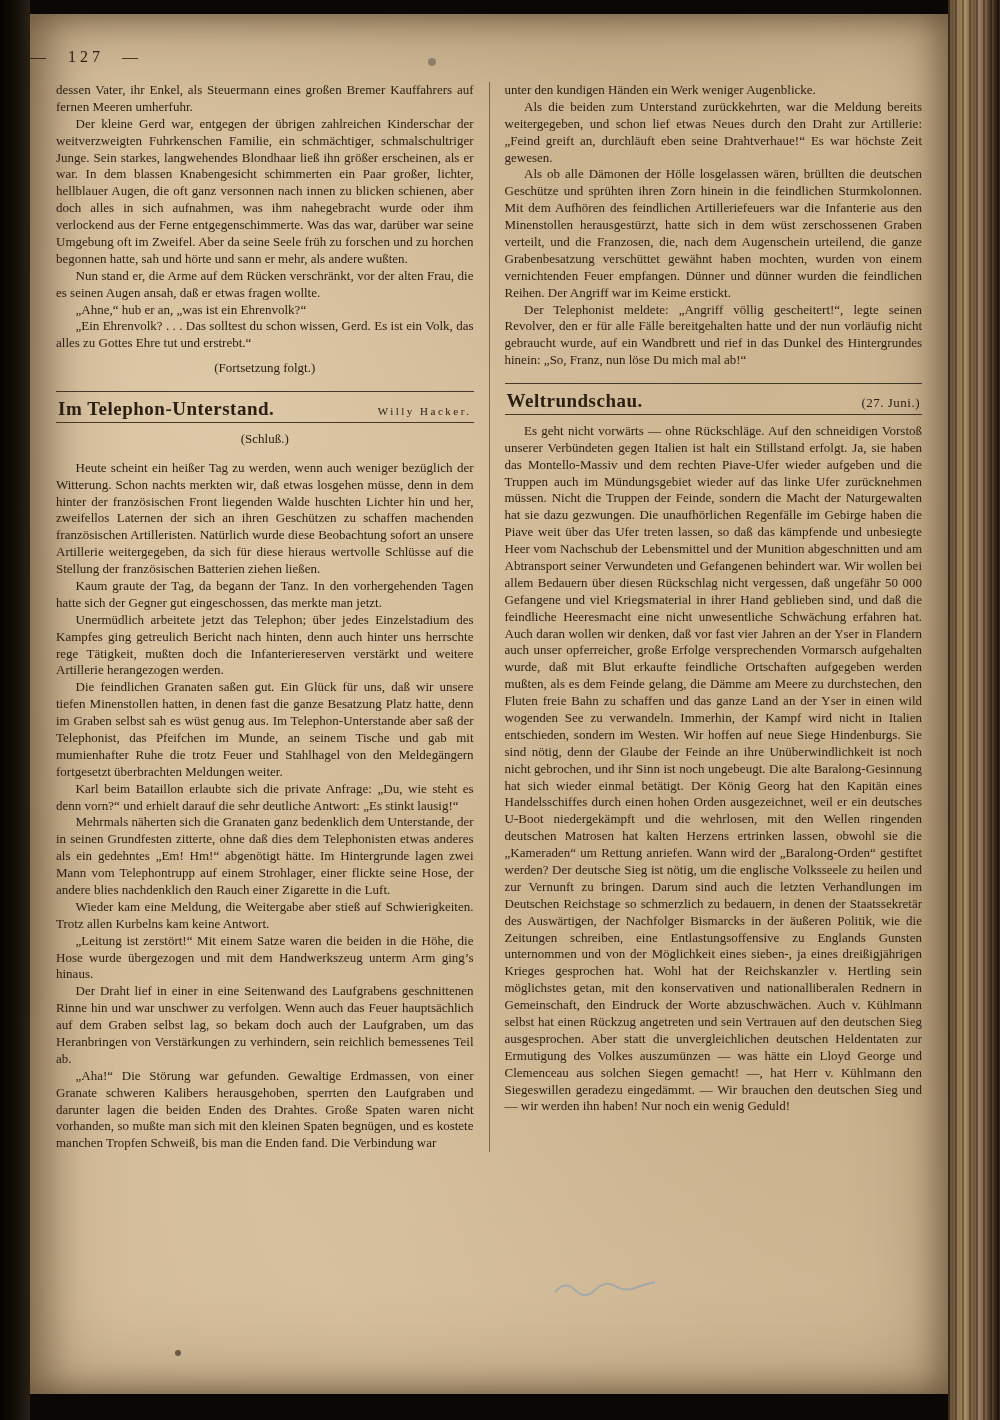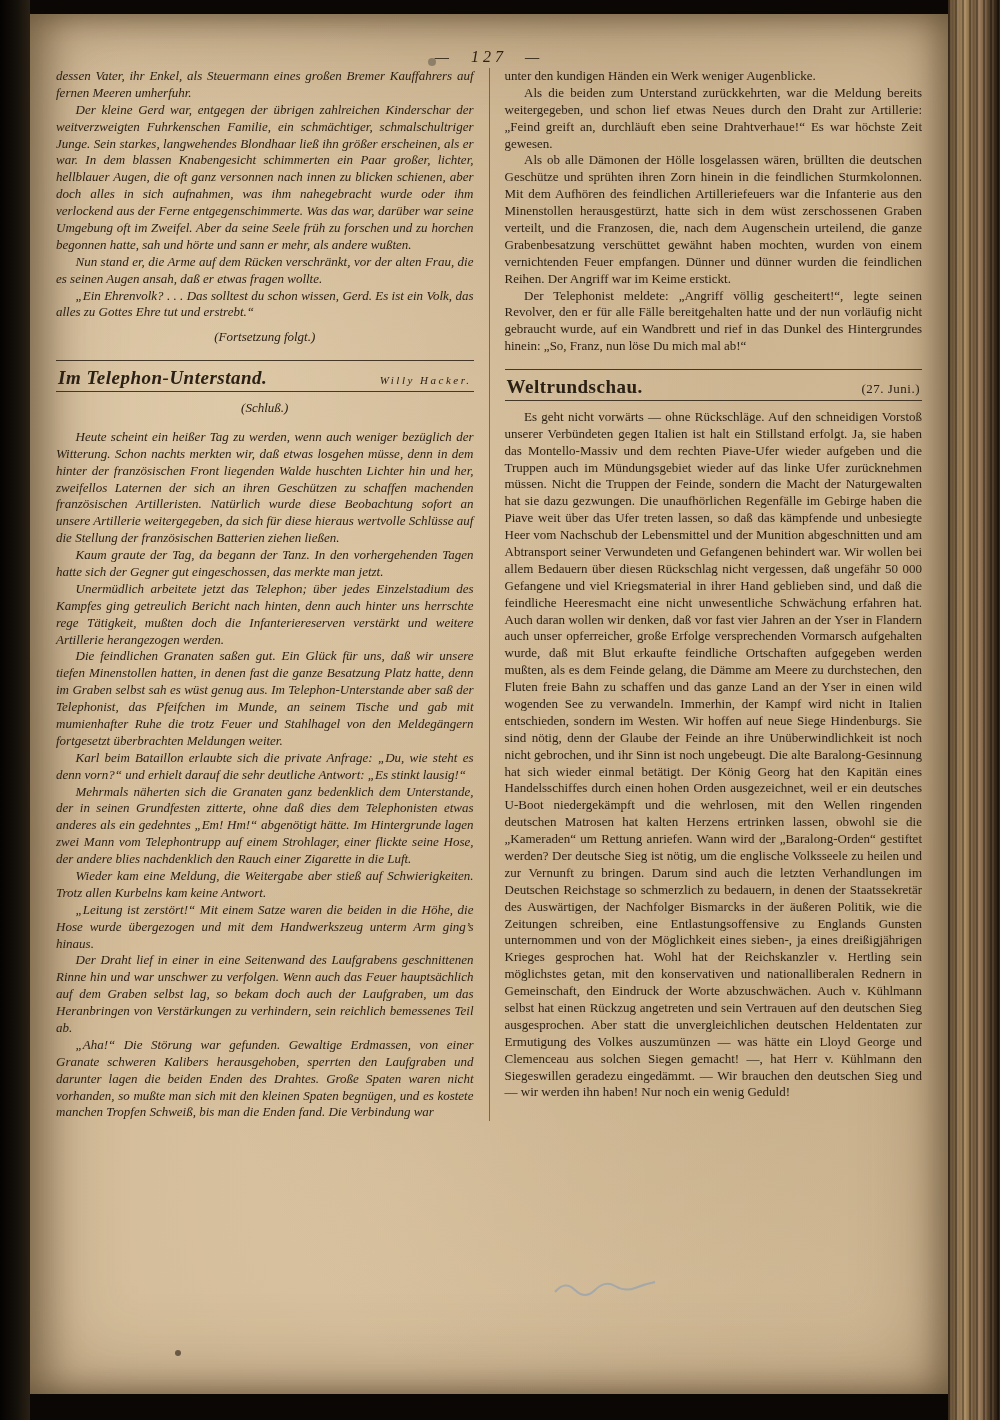--- a/index.html
+++ b/index.html
@@ -26,34 +26,34 @@
     background-color:#d2ba97;
     background-image:
       radial-gradient(circle at 22% 28%,rgba(255,242,214,.28),transparent 42%),
       radial-gradient(circle at 78% 68%,rgba(120,90,50,.14),transparent 46%),
       radial-gradient(circle at 58% 12%,rgba(120,90,50,.10),transparent 38%),
       radial-gradient(circle at 40% 85%,rgba(255,240,210,.15),transparent 40%);
     box-shadow:inset 0 0 90px rgba(80,55,25,.45), inset 18px 0 34px rgba(40,25,10,.35), inset -14px 0 26px rgba(40,25,10,.30);
     overflow:hidden;color:#2b2014;
   }
   .page-header{
-    text-align:center;padding-top:34px;margin-bottom:2px;font-style:italic;
+    padding-top:34px;margin-bottom:16px;
   }
   .page-number{
     font-size:16px;letter-spacing:4px;color:#2b2014;word-spacing:10px;
   }
   .dot-top{position:absolute;left:398px;top:44px;width:8px;height:8px;border-radius:50%;background:rgba(95,90,74,.55);}
   .dot-bottom{position:absolute;left:145px;top:1336px;width:6px;height:6px;border-radius:50%;background:rgba(40,30,18,.6);}
   .pencil-mark{position:absolute;left:520px;top:1258px;width:120px;height:30px;opacity:.45;}
 
   .content{
     display:flex;padding:0 26px;align-items:stretch;
   }
   .col{flex:1 1 0;font-size:13px;line-height:1.3;text-align:justify;hyphens:auto;}
-  .col-left{border-right:1px solid rgba(50,35,20,.55);padding-right:15px;font-style:italic;}
+  .col-left{border-right:1px solid rgba(50,35,20,.55);padding-right:15px;}
   .col-right{padding-left:15px;}
   .col p{margin:0;text-indent:1.5em;}
   .continuation p:first-child{text-indent:0;}
   .center-note{text-align:center !important;text-indent:0 !important;margin:8px 0 !important;}
   .schluss{margin:6px 0 12px !important;}
   .article-head{
     display:flex;justify-content:space-between;align-items:baseline;
     border-top:1px solid rgba(43,32,20,.85);border-bottom:1px solid rgba(43,32,20,.85);
     margin:14px 0 8px;padding:5px 2px 0;
   }
@@ -73,20 +73,21 @@
       <span class="page-number">— 127 —</span>
     </div>
 
     <div class="content">
 
       <div class="col col-left">
         <div class="continuation">
             <p>dessen Vater, ihr Enkel, als Steuermann eines großen Bremer Kauffahrers auf fernen Meeren umherfuhr.</p>
             <p>Der kleine Gerd war, entgegen der übrigen zahlreichen Kinderschar der weitverzweigten Fuhrkenschen Familie, ein schmächtiger, schmalschultriger Junge. Sein starkes, langwehendes Blondhaar ließ ihn größer erscheinen, als er war. In dem blassen Knabengesicht schimmerten ein Paar großer, lichter, hellblauer Augen, die oft ganz versonnen nach innen zu blicken schienen, aber doch alles in sich aufnahmen, was ihm nahegebracht wurde oder ihm verlockend aus der Ferne entgegenschimmerte. Was das war, darüber war seine Umgebung oft im Zweifel. Aber da seine Seele früh zu forschen und zu horchen begonnen hatte, sah und hörte und sann er mehr, als andere wußten.</p>
             <p>Nun stand er, die Arme auf dem Rücken verschränkt, vor der alten Frau, die es seinen Augen ansah, daß er etwas fragen wollte.</p>
+            <p>„Ahne,“ hub er an, „was ist ein Ehrenvolk?“</p>
             <p>„Ein Ehrenvolk? . . . Das solltest du schon wissen, Gerd. Es ist ein Volk, das alles zu Gottes Ehre tut und erstrebt.“</p>
           </div>
         <p class="center-note">(Fortsetzung folgt.)</p>
 
         <div class="article-head">
           <span class="article-title">Im Telephon-Unterstand.</span>
           <span class="article-author">Willy Hacker.</span>
         </div>
         <p class="center-note schluss">(Schluß.)</p>
 

